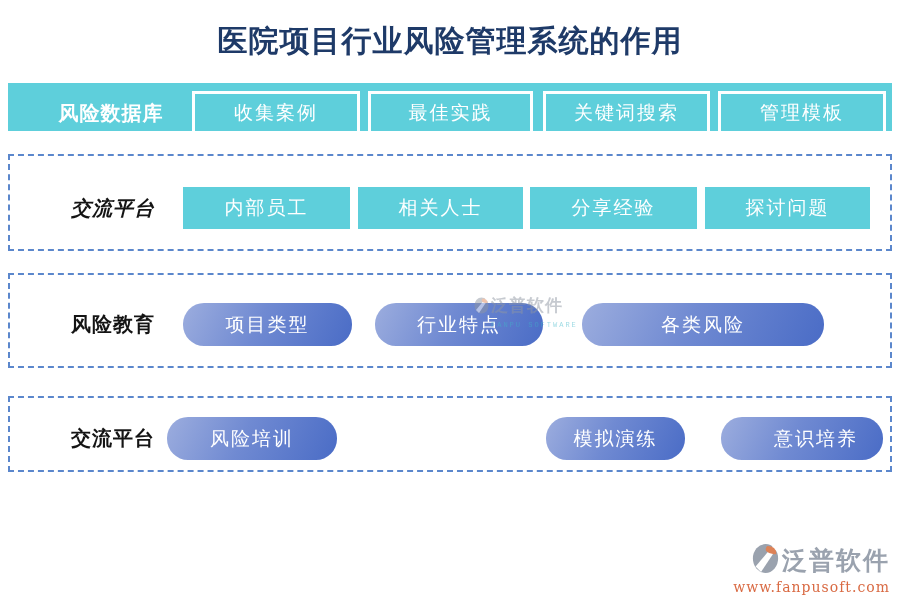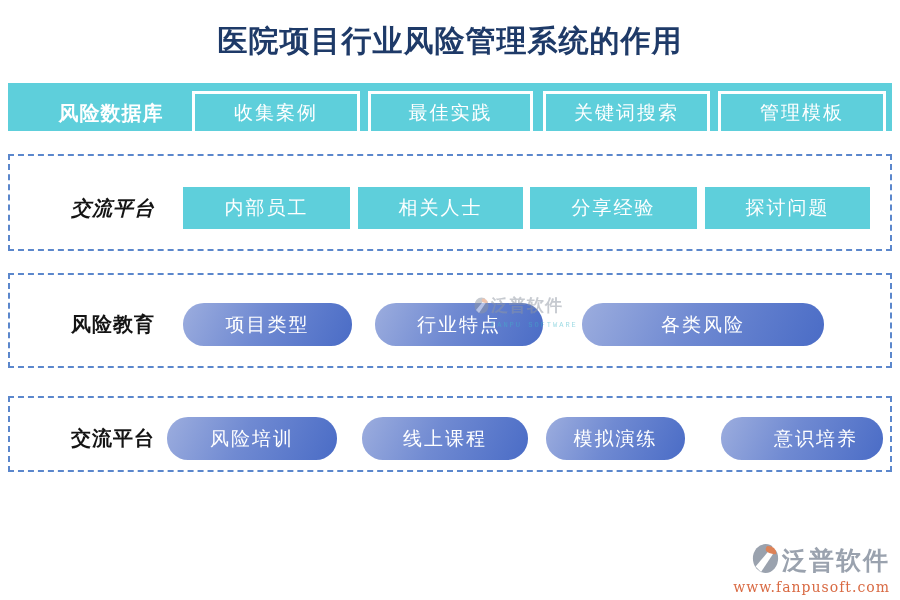--- a/index.html
+++ b/index.html
@@ -91,21 +91,20 @@
   <div class="row row3">
     <div class="row-label">风险教育</div>
     <div class="btn blue b3-0">项目类型</div>
     <div class="btn blue b3-1">行业特点</div>
     <div class="btn blue b3-2">各类风险</div>
   </div>
 
   <div class="row row4">
     <div class="row-label">交流平台</div>
     <div class="btn blue b4-0">风险培训</div>
-    <div class="btn blue b4-1">线上课程</div>
     <div class="btn blue b4-2">模拟演练</div>
     <div class="btn blue b4-3">意识培养</div>
   </div>
 
   <div class="watermark">
     <span>
       <svg width="15" height="17" viewBox="0 0 30 34">
         <ellipse cx="15" cy="17" rx="14" ry="16" fill="#8f96a2"></ellipse>
         <path d="M4 26 L24 2 L30 2 L10 32 Z" fill="#ffffff"></path>
         <path d="M17 3 Q27 3 27 12 Q20 13 16 9 Q14 6 17 3 Z" fill="#e08a5e"></path>

